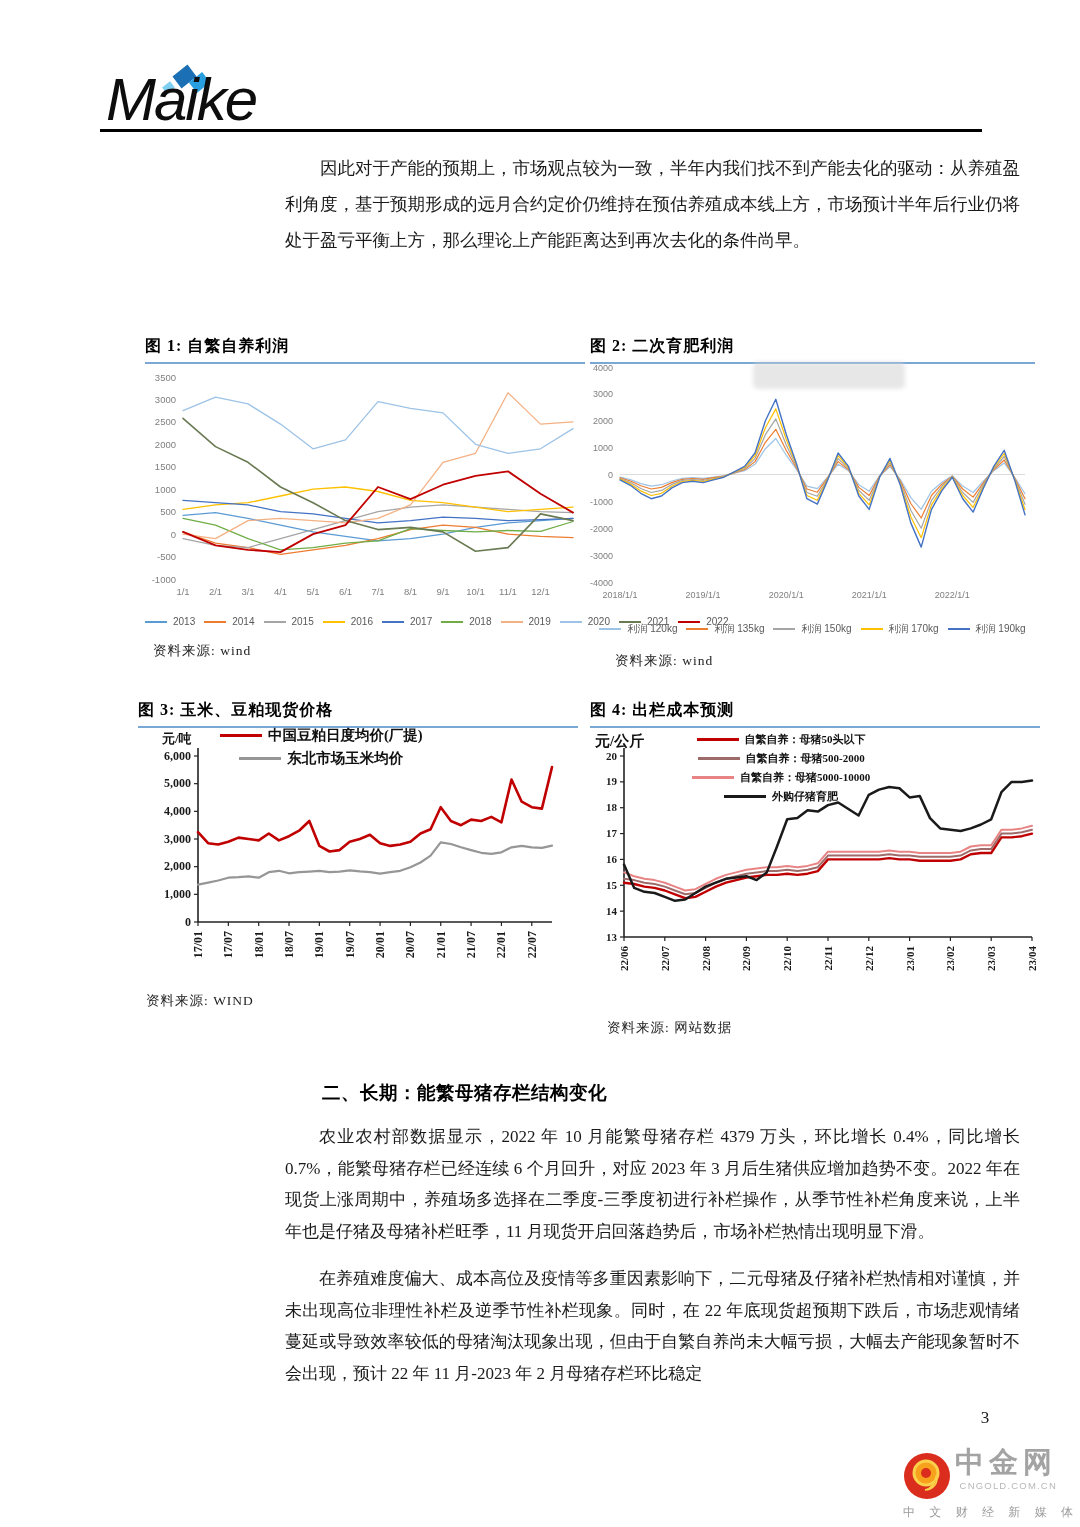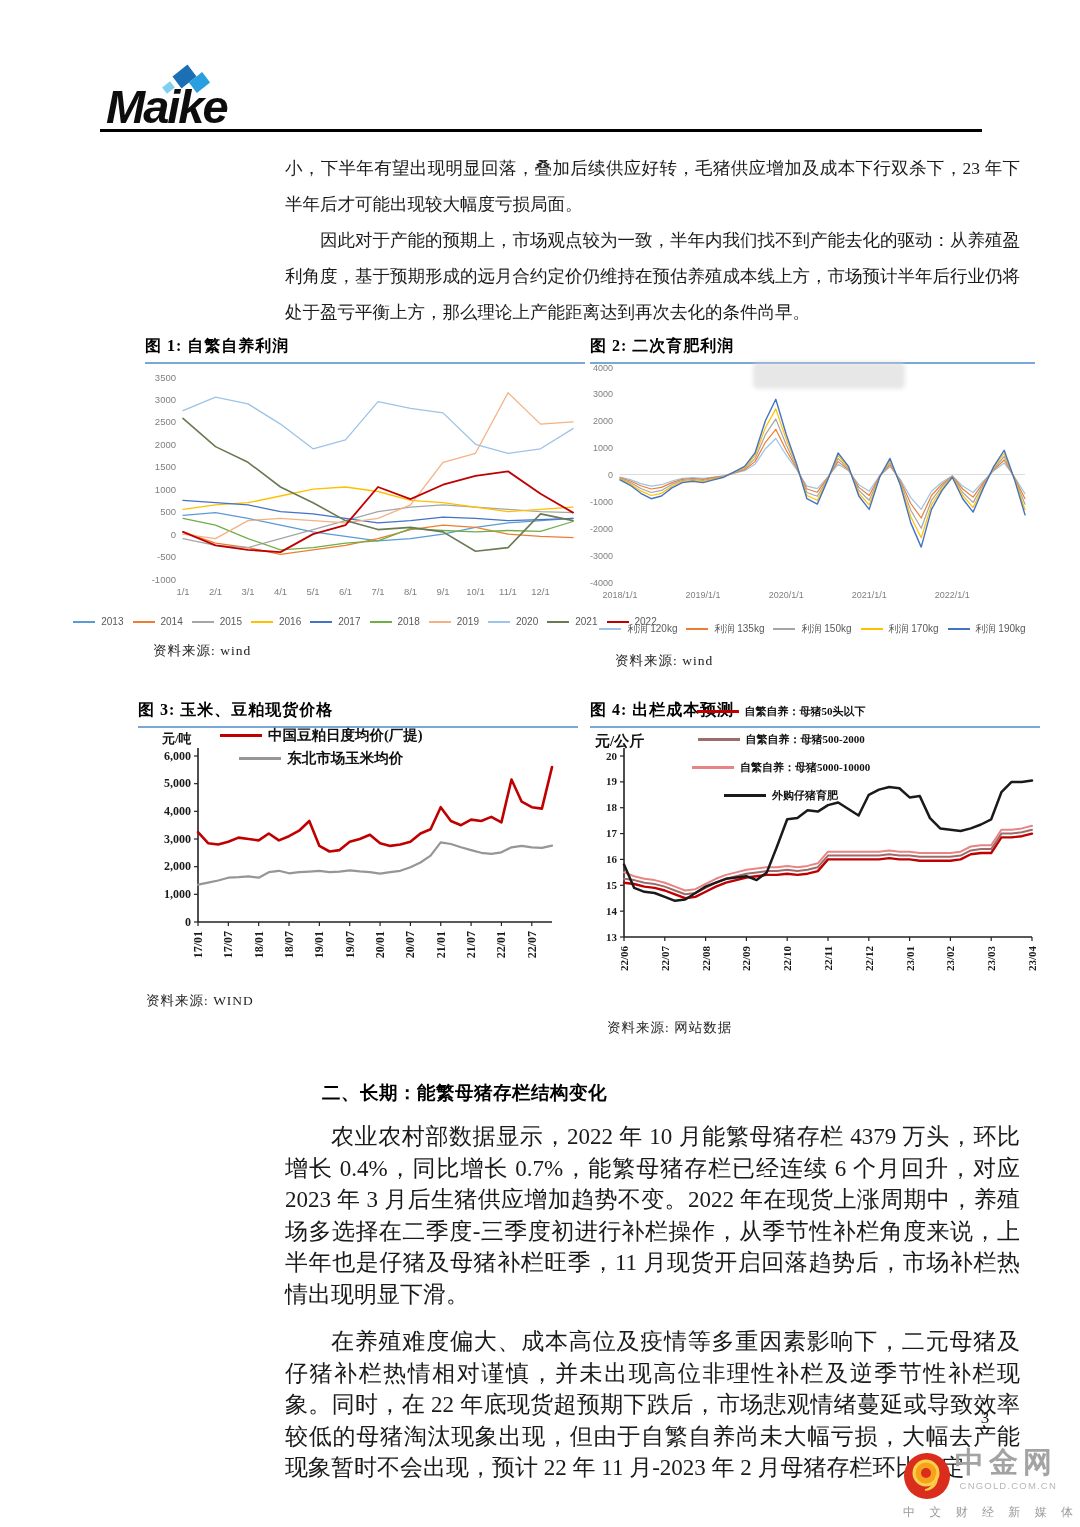--- a/index.html
+++ b/index.html
@@ -1,52 +1,52 @@
 <!DOCTYPE html>
 <html><head>
 <meta charset="utf-8">
 <style>
   html,body{margin:0;padding:0;background:#fff;}
   .page{position:relative;width:1080px;height:1527px;background:#fff;overflow:hidden;
         font-family:"Liberation Serif","DejaVu Serif",serif;color:#1a1a1a;}
   
   .mk-logo{position:absolute;left:106px;top:66px;width:180px;height:64px;}
   .mk-text{position:absolute;left:0;bottom:0;font-family:"Liberation Sans","DejaVu Sans",sans-serif;
-           font-weight:700;font-style:italic;font-size:47px;letter-spacing:-2px;color:#0d0d0d;line-height:1;}
+           font-weight:400;font-style:italic;font-size:60px;letter-spacing:-2px;color:#0d0d0d;line-height:1;}
   .mk-d{position:absolute;display:block;}
   .mk-d1{left:58px;top:17px;width:9px;height:9px;background:#7fd0f0;transform:skewX(-14deg) rotate(45deg);}
   .mk-d2{left:70px;top:2px;width:17px;height:17px;background:#1b6fb5;transform:skewX(-14deg) rotate(45deg);}
   .mk-d3{left:86px;top:9px;width:15px;height:15px;background:#2a9fe0;transform:skewX(-14deg) rotate(45deg);}
   .header-rule{position:absolute;left:100px;top:129px;width:882px;height:3px;background:#000;}
   
   .intro{position:absolute;left:285px;top:150px;width:735px;font-size:17.5px;line-height:36px;text-align:justify;}
   .intro p{margin:0;text-indent:2em;}
   .intro p.noindent{text-indent:0;}
   
   .figure{position:absolute;}
   .fig-title{font-weight:bold;font-size:16px;letter-spacing:1px;color:#000;
              border-bottom:2.5px solid #79a7d6;padding-bottom:5px;}
   .chart{position:absolute;left:0;}
   .fig-source{position:absolute;font-size:13.5px;letter-spacing:1px;color:#222;}
   .legend{position:absolute;display:flex;}
   .legend-row{left:0;width:100%;flex-direction:row;justify-content:center;gap:9px;
               font-family:"Liberation Sans","DejaVu Sans",sans-serif;font-size:10px;color:#595959;}
   .legend-col{flex-direction:column;align-items:center;font-weight:bold;color:#111;}
   .legend-f3{top:26px;left:82px;gap:4px;font-size:14.5px;}
-  .legend-f4{top:4px;left:102px;gap:13px;font-size:11px;}
+  .legend-f4{top:32px;left:102px;gap:4px;font-size:11px;}
   .lg-item{display:flex;align-items:center;gap:6px;white-space:nowrap;}
   .lg-swatch{display:inline-block;width:22px;border-top:2px solid #000;}
   .legend-col .lg-swatch{width:42px;}
   .unit-label{position:absolute;font-weight:bold;font-size:13px;color:#111;}
   .watermark{position:absolute;left:163px;top:26px;width:152px;height:27px;background:#d4d4d4;
              opacity:.55;filter:blur(2px);border-radius:5px;}
   
   .body2{position:absolute;left:285px;top:1080px;width:735px;}
   .body2 h2{margin:0 0 16px 0;font-size:18.5px;letter-spacing:.5px;text-indent:2em;font-weight:bold;color:#000;}
-  .body2 p{margin:16px 0 9px 0;font-size:23px;line-height:31.5px;text-align:justify;text-indent:2em;}
+  .body2 p{margin:16px 0 9px 0;font-size:17px;line-height:31.5px;text-align:justify;text-indent:2em;}
   .page-number{position:absolute;left:960px;top:1408px;width:50px;text-align:center;font-size:17px;}
   
   .cngold{position:absolute;left:903px;top:1447px;width:170px;}
   .cg-row{display:flex;align-items:flex-start;}
   .cg-icon{flex:0 0 auto;margin-top:5px;}
   .cg-col{margin-left:4px;}
   .cg-name{font-size:29px;font-weight:bold;color:#a3a3a3;letter-spacing:5px;line-height:1.1;
            font-family:"Liberation Sans","DejaVu Sans",sans-serif;}
   .cg-domain{font-size:9.5px;color:#b7b7b7;letter-spacing:1.2px;margin-top:1px;
            font-family:"Liberation Sans","DejaVu Sans",sans-serif;text-align:right;}
@@ -60,21 +60,20 @@
 
   <div class="mk-logo">
     <span class="mk-d mk-d1"></span>
     <span class="mk-d mk-d2"></span>
     <span class="mk-d mk-d3"></span>
     <span class="mk-text">Maike</span>
   </div>
   <div class="header-rule"></div>
 
   <div class="intro">
-    <p class="noindent">小，下半年有望出现明显回落，叠加后续供应好转，毛猪供应增加及成本下行双杀下，23 年下半年后才可能出现较大幅度亏损局面。</p>
     <p>因此对于产能的预期上，市场观点较为一致，半年内我们找不到产能去化的驱动：从养殖盈利角度，基于预期形成的远月合约定价仍维持在预估养殖成本线上方，市场预计半年后行业仍将处于盈亏平衡上方，那么理论上产能距离达到再次去化的条件尚早。</p>
   </div>
 
   <section class="figure" style="left:145px;top:336px;width:440px;height:330px;">
     <div class="fig-title">图 1: 自繁自养利润</div>
     <svg class="chart" style="top:28px;" width="440" height="240">
         <text x="31" y="16.5" text-anchor="end" font-size="9.5" fill="#7f7f7f" font-family="&quot;Liberation Sans&quot;,&quot;DejaVu Sans&quot;,sans-serif" font-weight="normal">3500</text>
         <text x="31" y="38.94444444444446" text-anchor="end" font-size="9.5" fill="#7f7f7f" font-family="&quot;Liberation Sans&quot;,&quot;DejaVu Sans&quot;,sans-serif" font-weight="normal">3000</text>
         <text x="31" y="61.388888888888886" text-anchor="end" font-size="9.5" fill="#7f7f7f" font-family="&quot;Liberation Sans&quot;,&quot;DejaVu Sans&quot;,sans-serif" font-weight="normal">2500</text>
         <text x="31" y="83.83333333333334" text-anchor="end" font-size="9.5" fill="#7f7f7f" font-family="&quot;Liberation Sans&quot;,&quot;DejaVu Sans&quot;,sans-serif" font-weight="normal">2000</text>
@@ -100,21 +99,21 @@
         <polyline points="38.0,167.9 70.5,179.1 103.0,183.6 135.5,190.3 168.0,185.8 200.5,181.3 233.0,174.6 265.5,165.6 298.0,161.1 330.5,163.4 363.0,170.1 395.5,172.4 428.0,173.7" fill="none" stroke="#ed7d31" stroke-width="1.3" stroke-linejoin="round" stroke-linecap="round"></polyline>
         <polyline points="38.0,174.6 70.5,181.3 103.0,183.6 135.5,174.6 168.0,165.6 200.5,156.6 233.0,147.7 265.5,143.2 298.0,140.9 330.5,143.2 363.0,145.4 395.5,147.7 428.0,148.6" fill="none" stroke="#a5a5a5" stroke-width="1.3" stroke-linejoin="round" stroke-linecap="round"></polyline>
         <polyline points="38.0,145.4 70.5,140.9 103.0,138.7 135.5,132.0 168.0,125.2 200.5,123.0 233.0,127.5 265.5,136.4 298.0,138.7 330.5,143.2 363.0,147.7 395.5,145.4 428.0,143.2" fill="none" stroke="#ffc000" stroke-width="1.3" stroke-linejoin="round" stroke-linecap="round"></polyline>
         <polyline points="38.0,136.4 70.5,138.7 103.0,140.9 135.5,147.7 168.0,149.9 200.5,154.4 233.0,158.9 265.5,156.6 298.0,153.1 330.5,154.4 363.0,156.6 395.5,155.7 428.0,154.4" fill="none" stroke="#4472c4" stroke-width="1.3" stroke-linejoin="round" stroke-linecap="round"></polyline>
         <polyline points="38.0,154.4 70.5,161.1 103.0,174.6 135.5,185.8 168.0,183.6 200.5,179.1 233.0,176.8 265.5,164.7 298.0,166.5 330.5,167.9 363.0,166.5 395.5,167.4 428.0,157.5" fill="none" stroke="#70ad47" stroke-width="1.3" stroke-linejoin="round" stroke-linecap="round"></polyline>
         <polyline points="38.0,170.1 70.5,174.6 103.0,156.6 135.5,154.4 168.0,156.6 200.5,158.9 233.0,154.4 265.5,140.9 298.0,98.3 330.5,89.3 363.0,28.7 395.5,60.1 428.0,57.9" fill="none" stroke="#f4b183" stroke-width="1.3" stroke-linejoin="round" stroke-linecap="round"></polyline>
         <polyline points="38.0,46.7 70.5,33.2 103.0,39.9 135.5,60.1 168.0,84.8 200.5,75.8 233.0,37.7 265.5,44.4 298.0,48.9 330.5,80.3 363.0,89.3 395.5,84.8 428.0,64.6" fill="none" stroke="#9dc3e6" stroke-width="1.3" stroke-linejoin="round" stroke-linecap="round"></polyline>
         <polyline points="38.0,54.3 70.5,82.6 103.0,98.3 135.5,123.0 168.0,138.7 200.5,156.6 233.0,165.6 265.5,163.4 298.0,167.9 330.5,187.2 363.0,183.6 395.5,149.9 428.0,156.6" fill="none" stroke="#6a7a52" stroke-width="1.6" stroke-linejoin="round" stroke-linecap="round"></polyline>
         <polyline points="38.0,167.9 70.5,181.3 103.0,185.8 135.5,188.1 168.0,170.1 200.5,161.1 233.0,123.0 265.5,135.1 298.0,120.7 330.5,111.8 363.0,107.3 395.5,129.7 428.0,148.6" fill="none" stroke="#c00000" stroke-width="1.8" stroke-linejoin="round" stroke-linecap="round"></polyline>
       </svg>
-    <div class="legend legend-row" style="top:280px;">
+    <div class="legend legend-row" style="top:280px;justify-content:space-between;">
         <span class="lg-item">
           <span class="lg-swatch" style="border-top-color: rgb(91, 155, 213); border-top-width: 2px;"></span>
           <span>2013</span>
         </span>
         <span class="lg-item">
           <span class="lg-swatch" style="border-top-color: rgb(237, 125, 49); border-top-width: 2px;"></span>
           <span>2014</span>
         </span>
         <span class="lg-item">
           <span class="lg-swatch" style="border-top-color: rgb(165, 165, 165); border-top-width: 2px;"></span>

